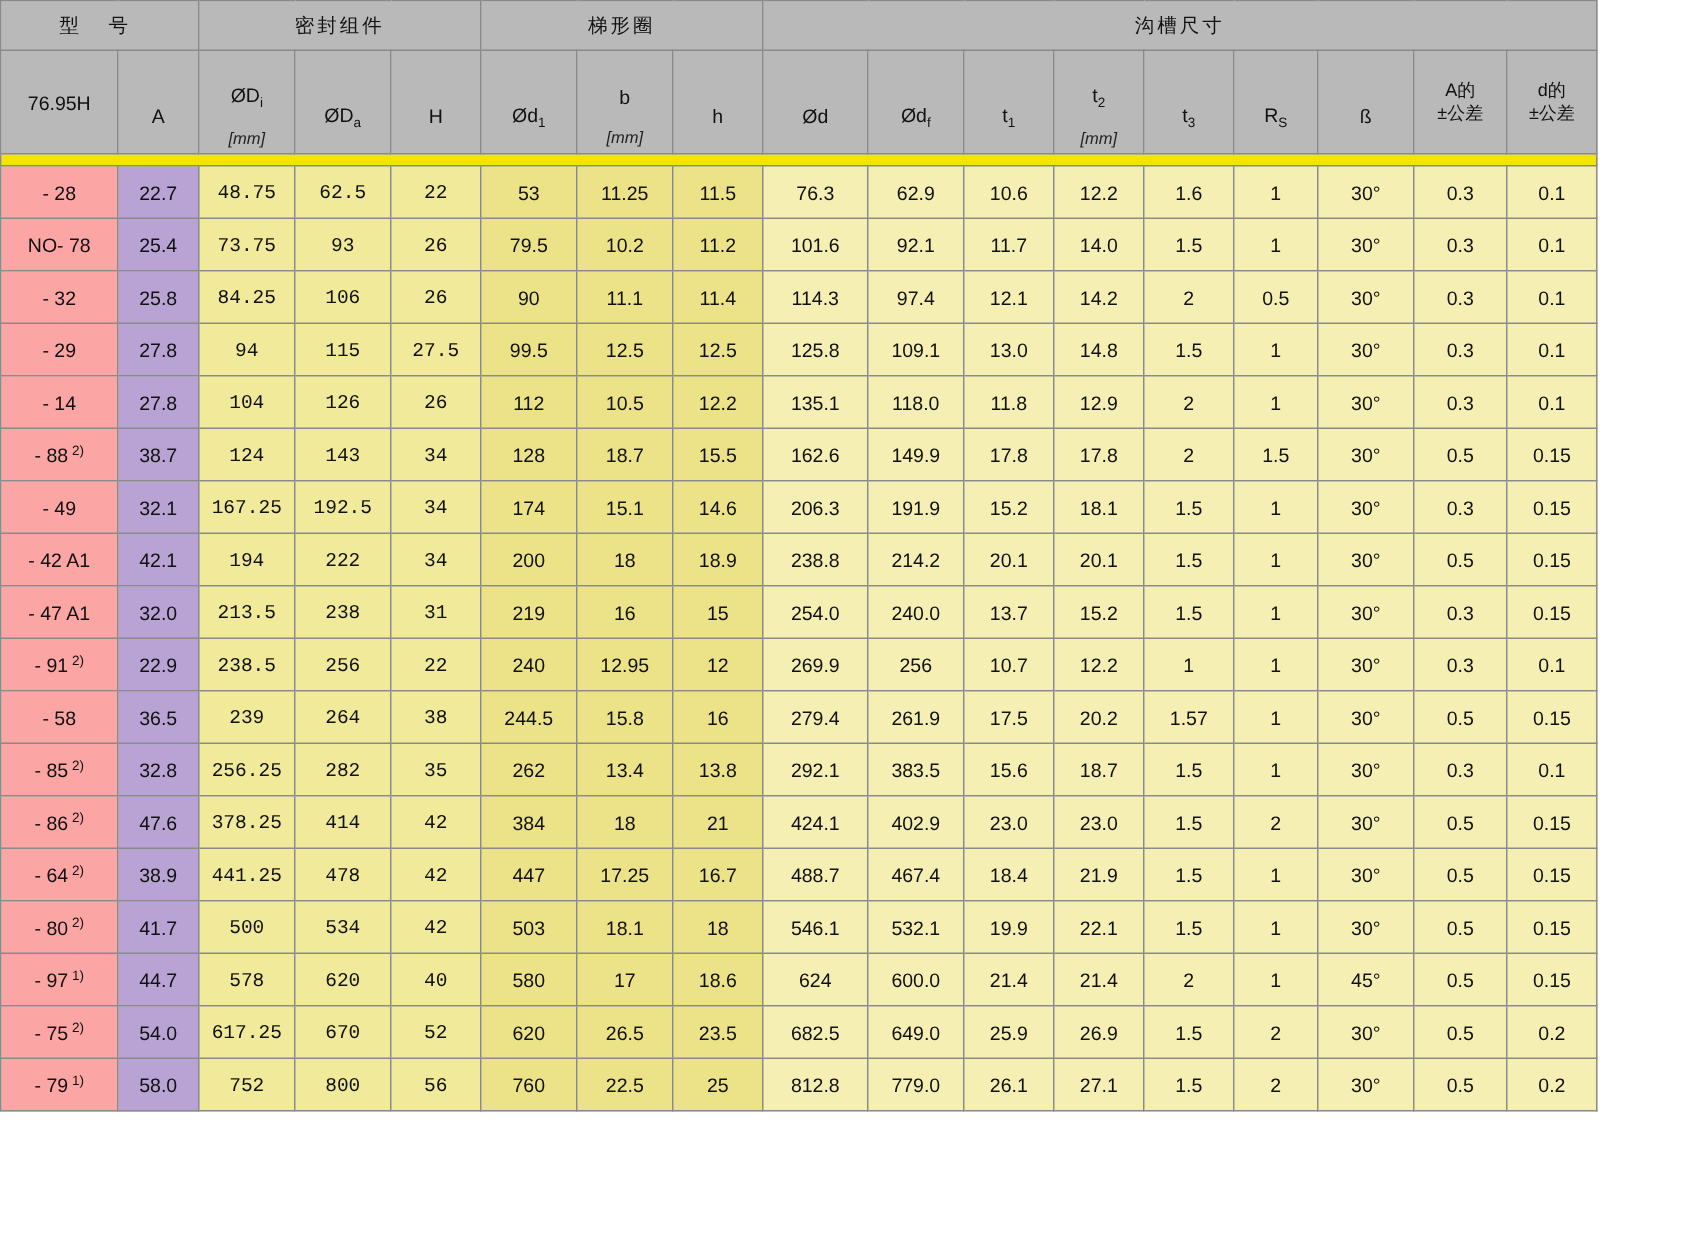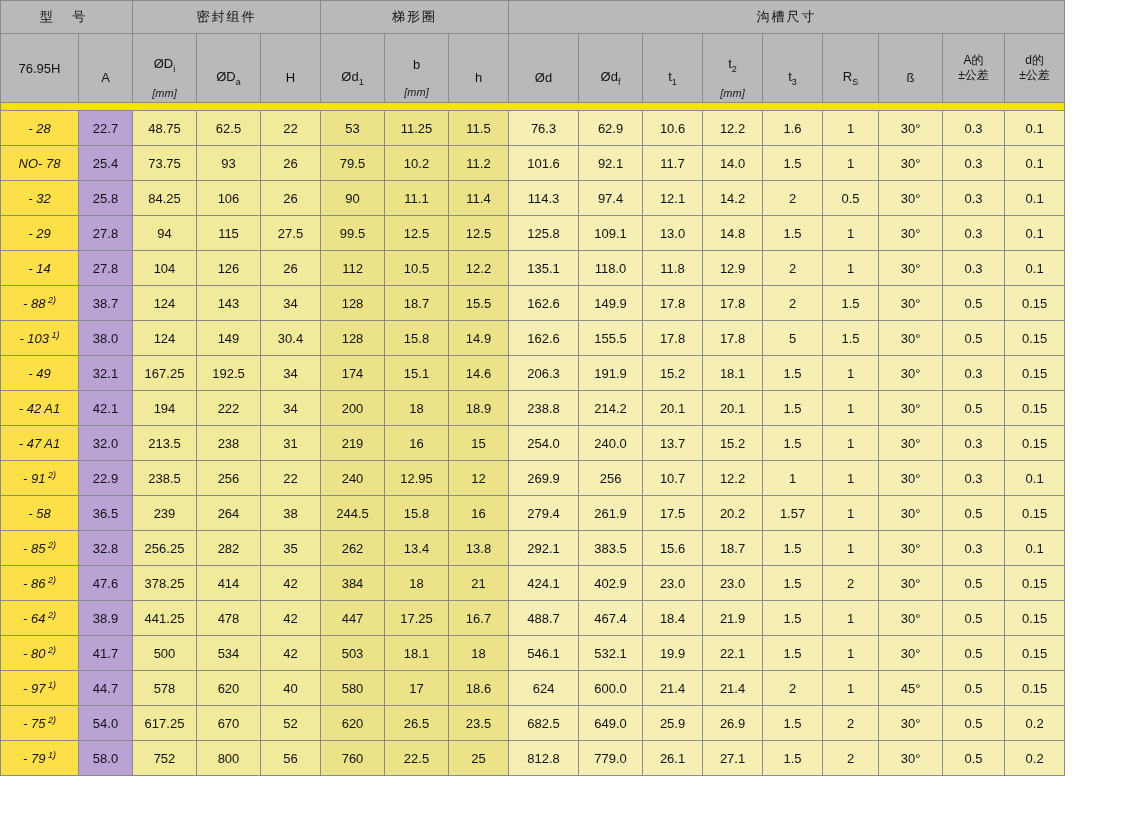--- a/index.html
+++ b/index.html
@@ -66,28 +66,27 @@
   }
   .yellowbar td {
     background: #f2e500;
     height: 7px;
     padding: 0;
     border-top: 1px solid #8a8a8a;
     border-bottom: 1px solid #8a8a8a;
   }
   
   .c-model {
-    background: #fde047;
+    background: #fca5a5;
     text-align: left;
     padding-left: 8px;
     font-size: 13px;
-    font-style: italic;
   }
   .c-a { background: #b9a3d4; }
-  .c-seal { background: #f0ea9a; }
+  .c-seal { background: #f0ea9a; font-family: Liberation Mono, monospace; }
   .c-ring { background: #ece287; }
   .c-groove { background: #f6efb4; }
   tr.drow td { height: 34px; }
   sup { font-size: 9px; vertical-align: super; }
   sub { font-size: 9px; vertical-align: sub; }
 </style>
 </head>
 <body>
 
 <table class="spec">
@@ -286,39 +285,20 @@
         <td class="c-groove">149.9</td>
         <td class="c-groove">17.8</td>
         <td class="c-groove">17.8</td>
         <td class="c-groove">2</td>
         <td class="c-groove">1.5</td>
         <td class="c-groove">30°</td>
         <td class="c-groove">0.5</td>
         <td class="c-groove">0.15</td>
       </tr>
       <tr class="drow">
-        <td class="c-model">- 103<sup> 1)</sup></td>
-        <td class="c-a">38.0</td>
-        <td class="c-seal">124</td>
-        <td class="c-seal">149</td>
-        <td class="c-seal">30.4</td>
-        <td class="c-ring">128</td>
-        <td class="c-ring">15.8</td>
-        <td class="c-ring">14.9</td>
-        <td class="c-groove">162.6</td>
-        <td class="c-groove">155.5</td>
-        <td class="c-groove">17.8</td>
-        <td class="c-groove">17.8</td>
-        <td class="c-groove">5</td>
-        <td class="c-groove">1.5</td>
-        <td class="c-groove">30°</td>
-        <td class="c-groove">0.5</td>
-        <td class="c-groove">0.15</td>
-      </tr>
-      <tr class="drow">
         <td class="c-model">- 49</td>
         <td class="c-a">32.1</td>
         <td class="c-seal">167.25</td>
         <td class="c-seal">192.5</td>
         <td class="c-seal">34</td>
         <td class="c-ring">174</td>
         <td class="c-ring">15.1</td>
         <td class="c-ring">14.6</td>
         <td class="c-groove">206.3</td>
         <td class="c-groove">191.9</td>

